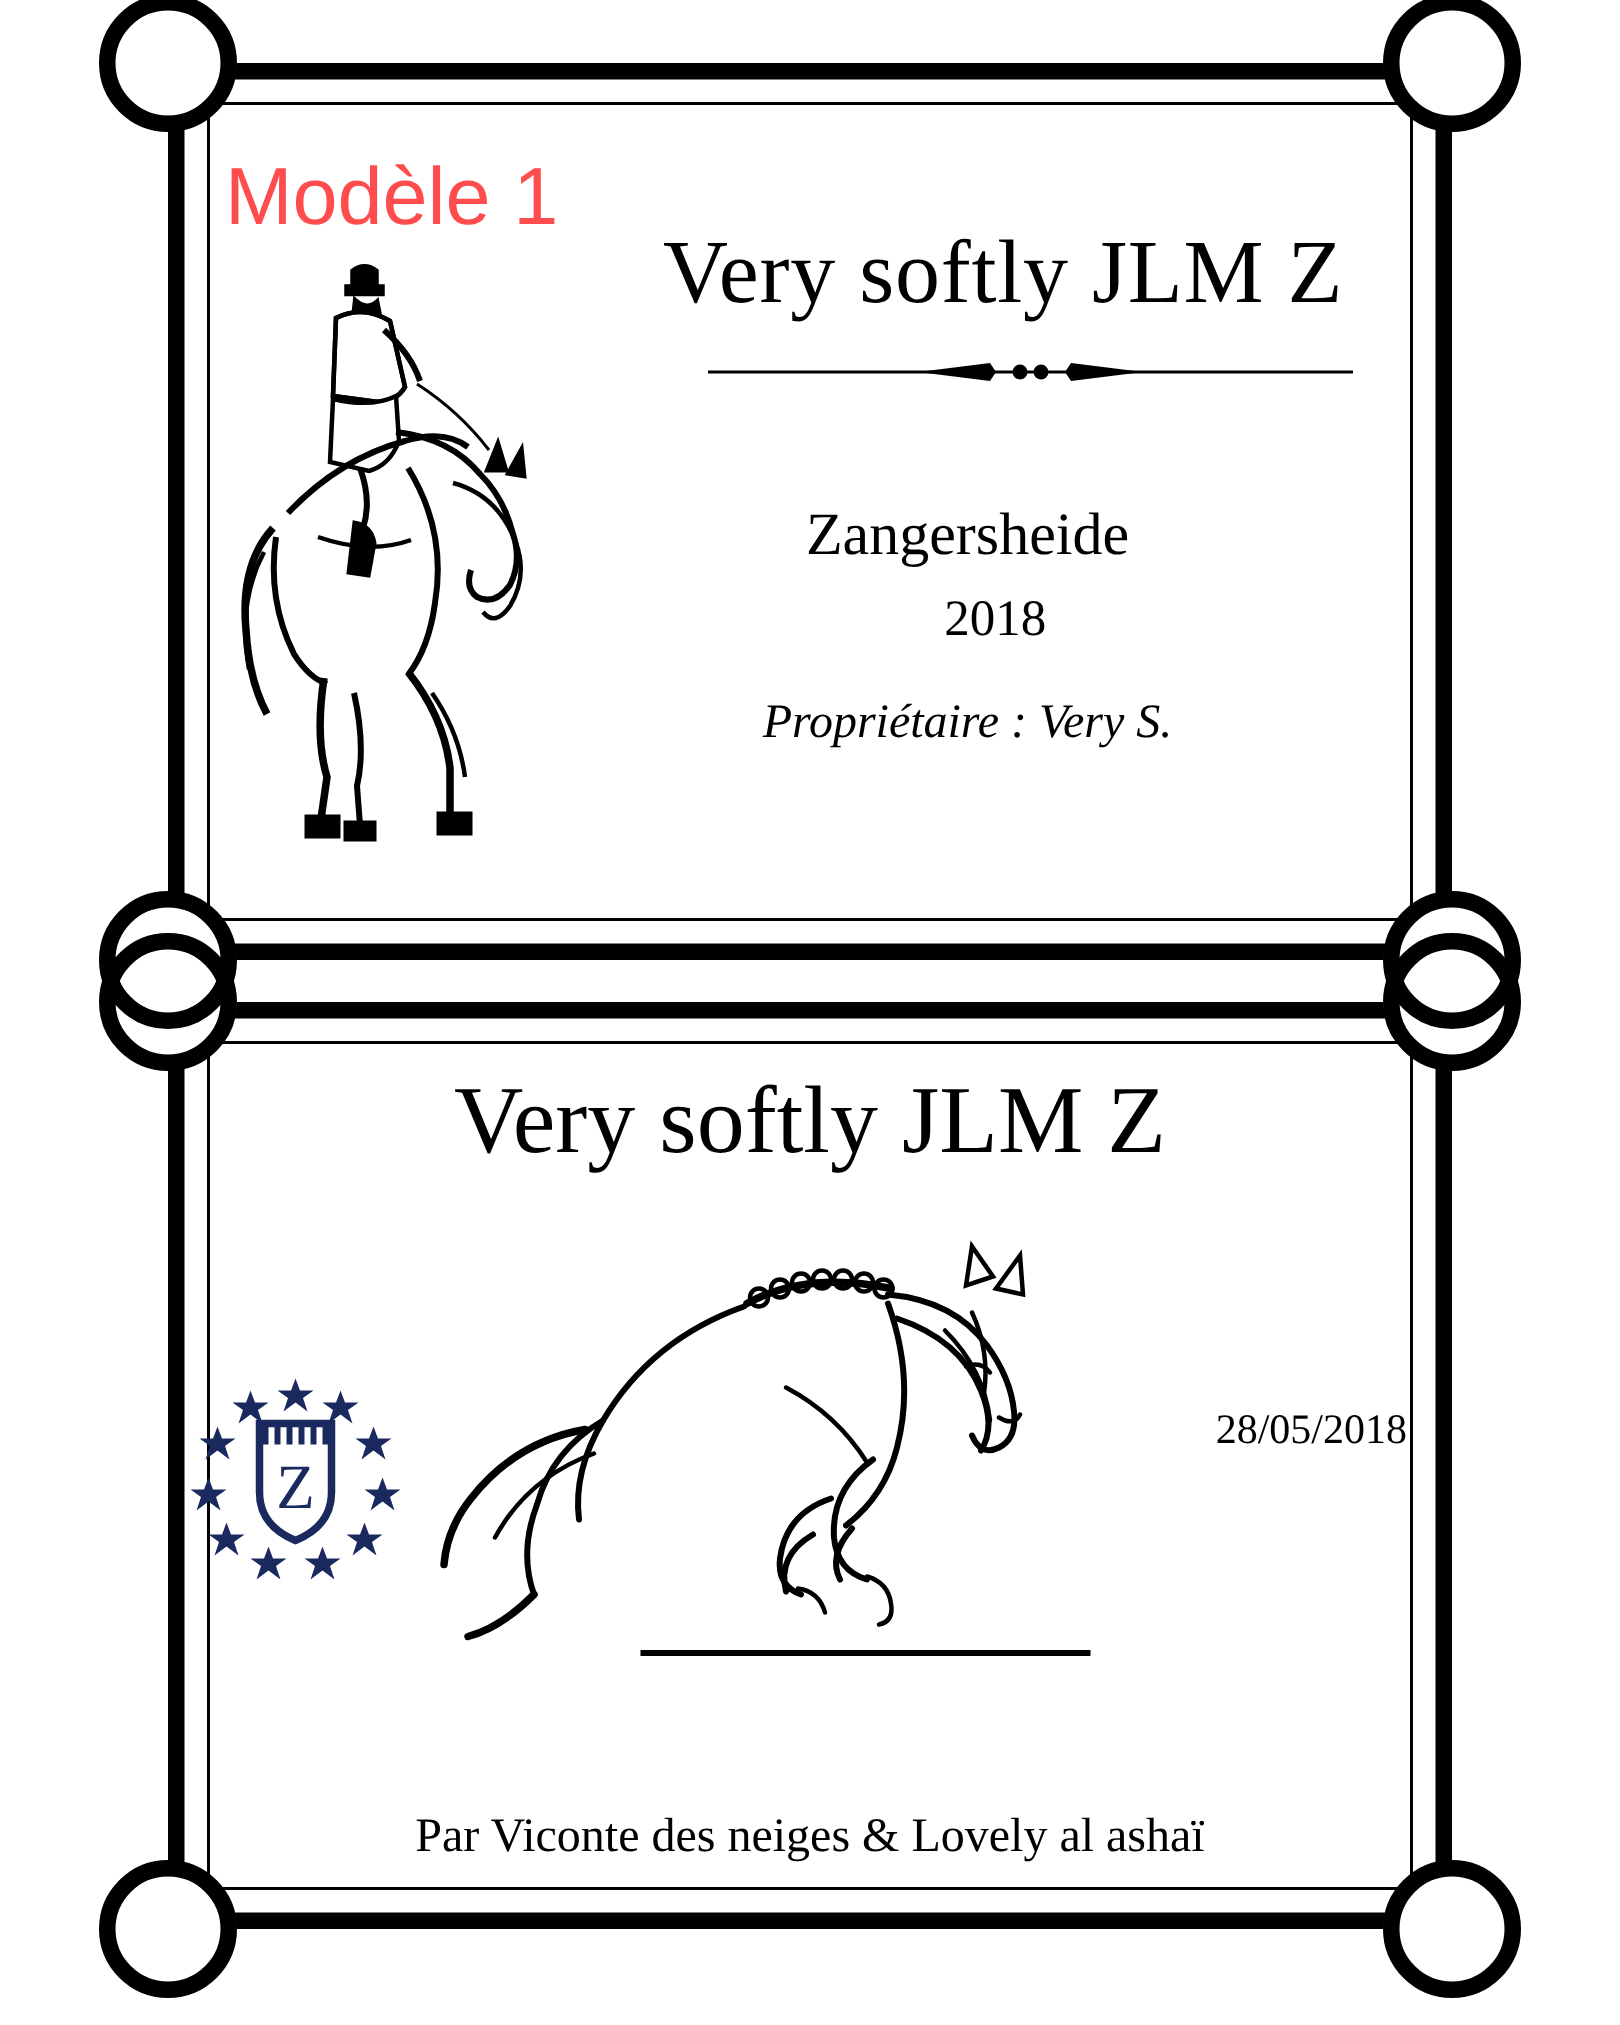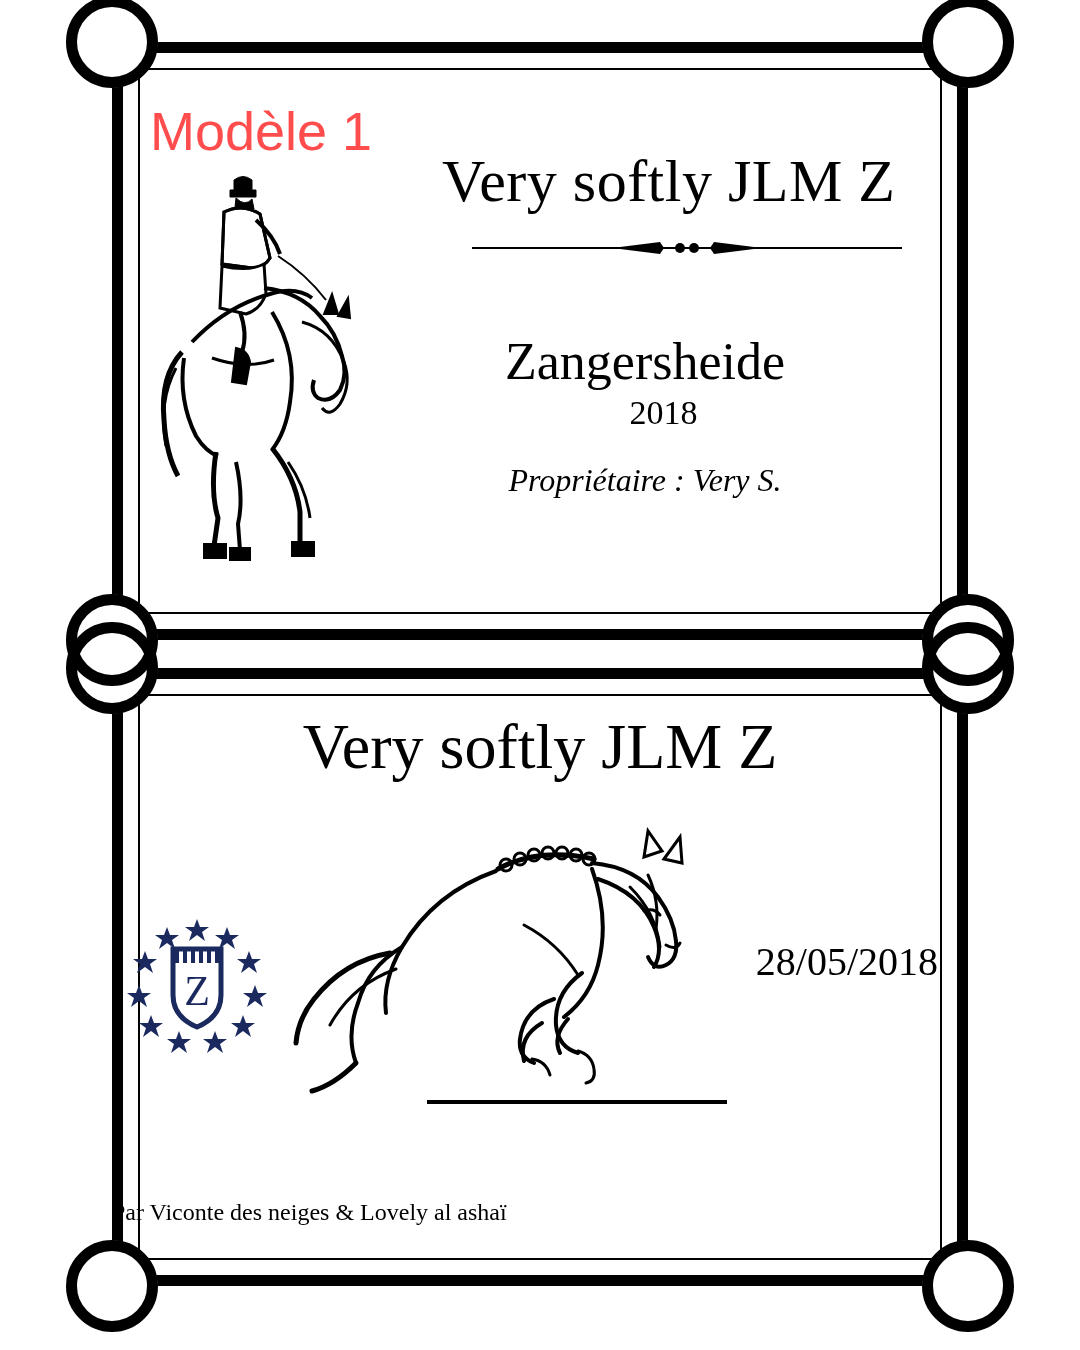--- a/index.html
+++ b/index.html
@@ -114,21 +114,21 @@
     transform: translateX(-50%);
     width: 150px;
     height: 14px;
   }
 
   #p1-breed {
     position: absolute;
     left: 0; right: 0;
     top: 290px;
     text-align: center;
-    font-size: 52px;
+    font-size: 40px;
     padding-left: 210px;
   }
   #p1-year {
     position: absolute;
     left: 0; right: 0;
     top: 352px;
     text-align: center;
     font-size: 34px;
     padding-left: 210px;
     margin-left: 37px;
@@ -163,28 +163,29 @@
     left: 0; right: 0;
     top: 42px;
     text-align: center;
     font-size: 64px;
     white-space: nowrap;
   }
   #p2-date {
     position: absolute;
     right: 30px;
     top: 270px;
-    font-size: 40px;
+    font-size: 28px;
     white-space: nowrap;
   }
   #p2-sire-line {
     position: absolute;
     left: 0; right: 0;
-    bottom: 60px;
-    font-size: 24px;
+    bottom: 44px;
+    text-align: center;
+    font-size: 32px;
     white-space: nowrap;
   }
   #jumper-art {
     position: absolute;
     left: 180px;
     top: 145px;
     width: 470px;
     height: 320px;
   }
   #z-logo {

